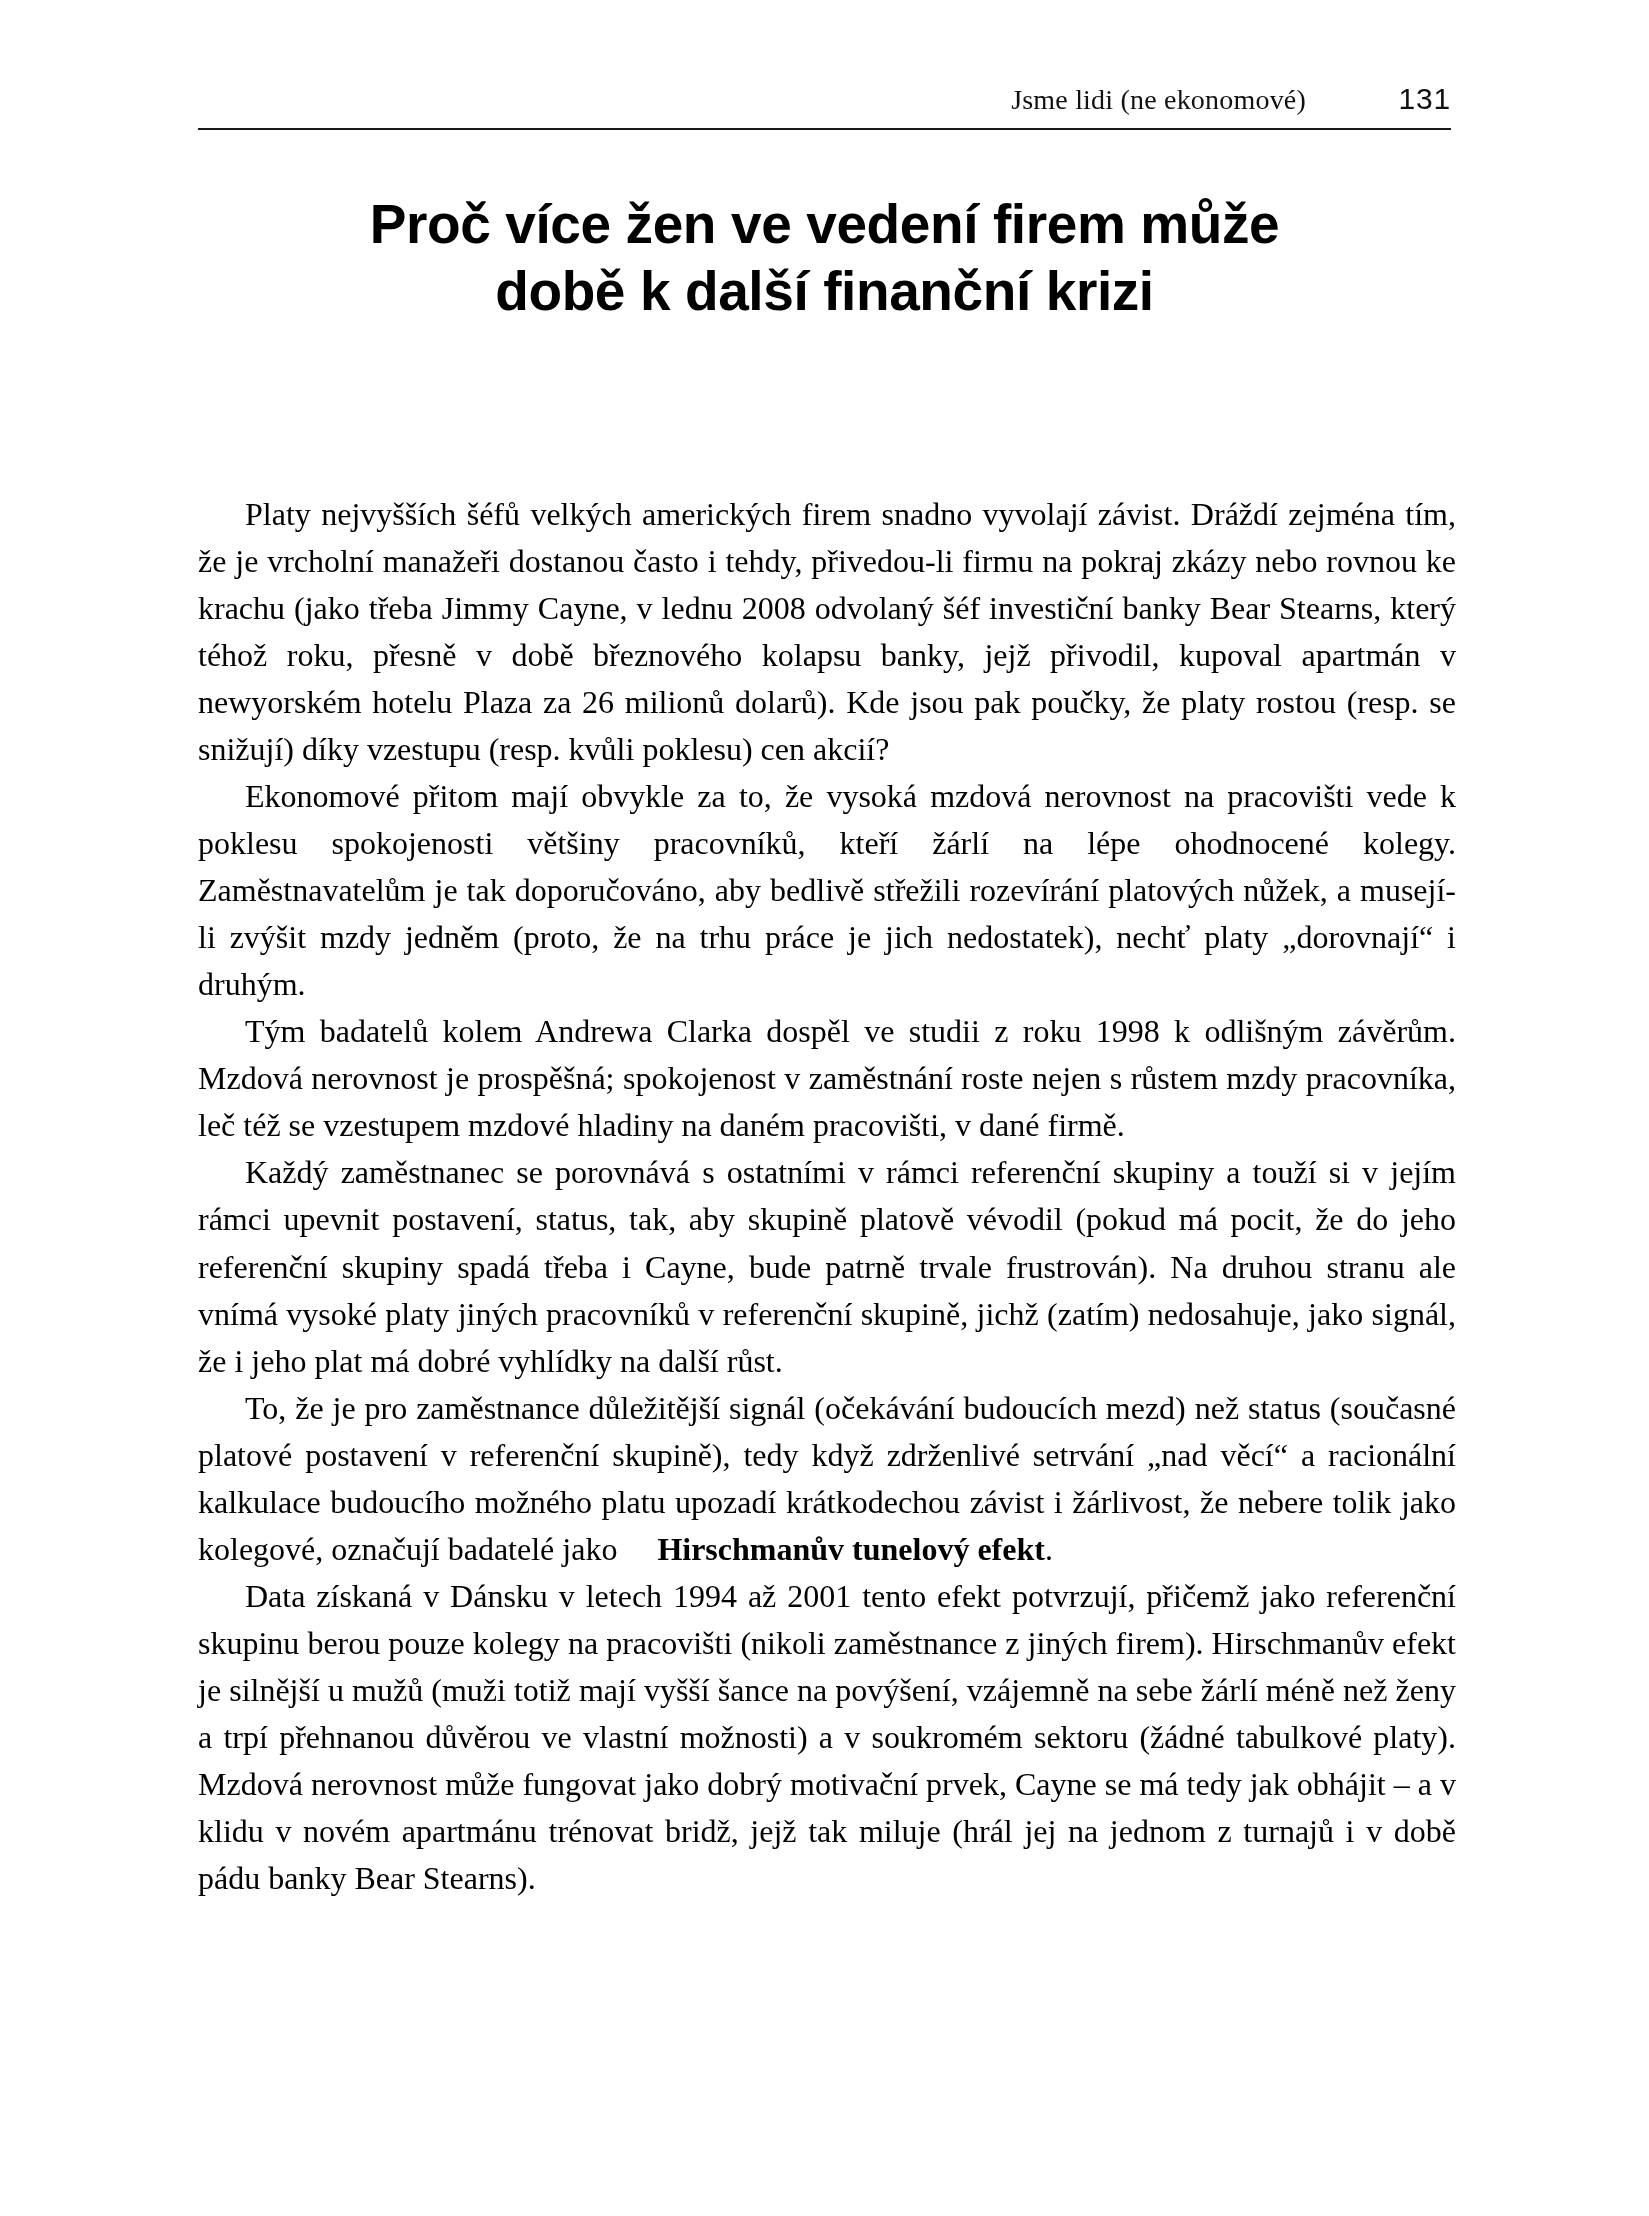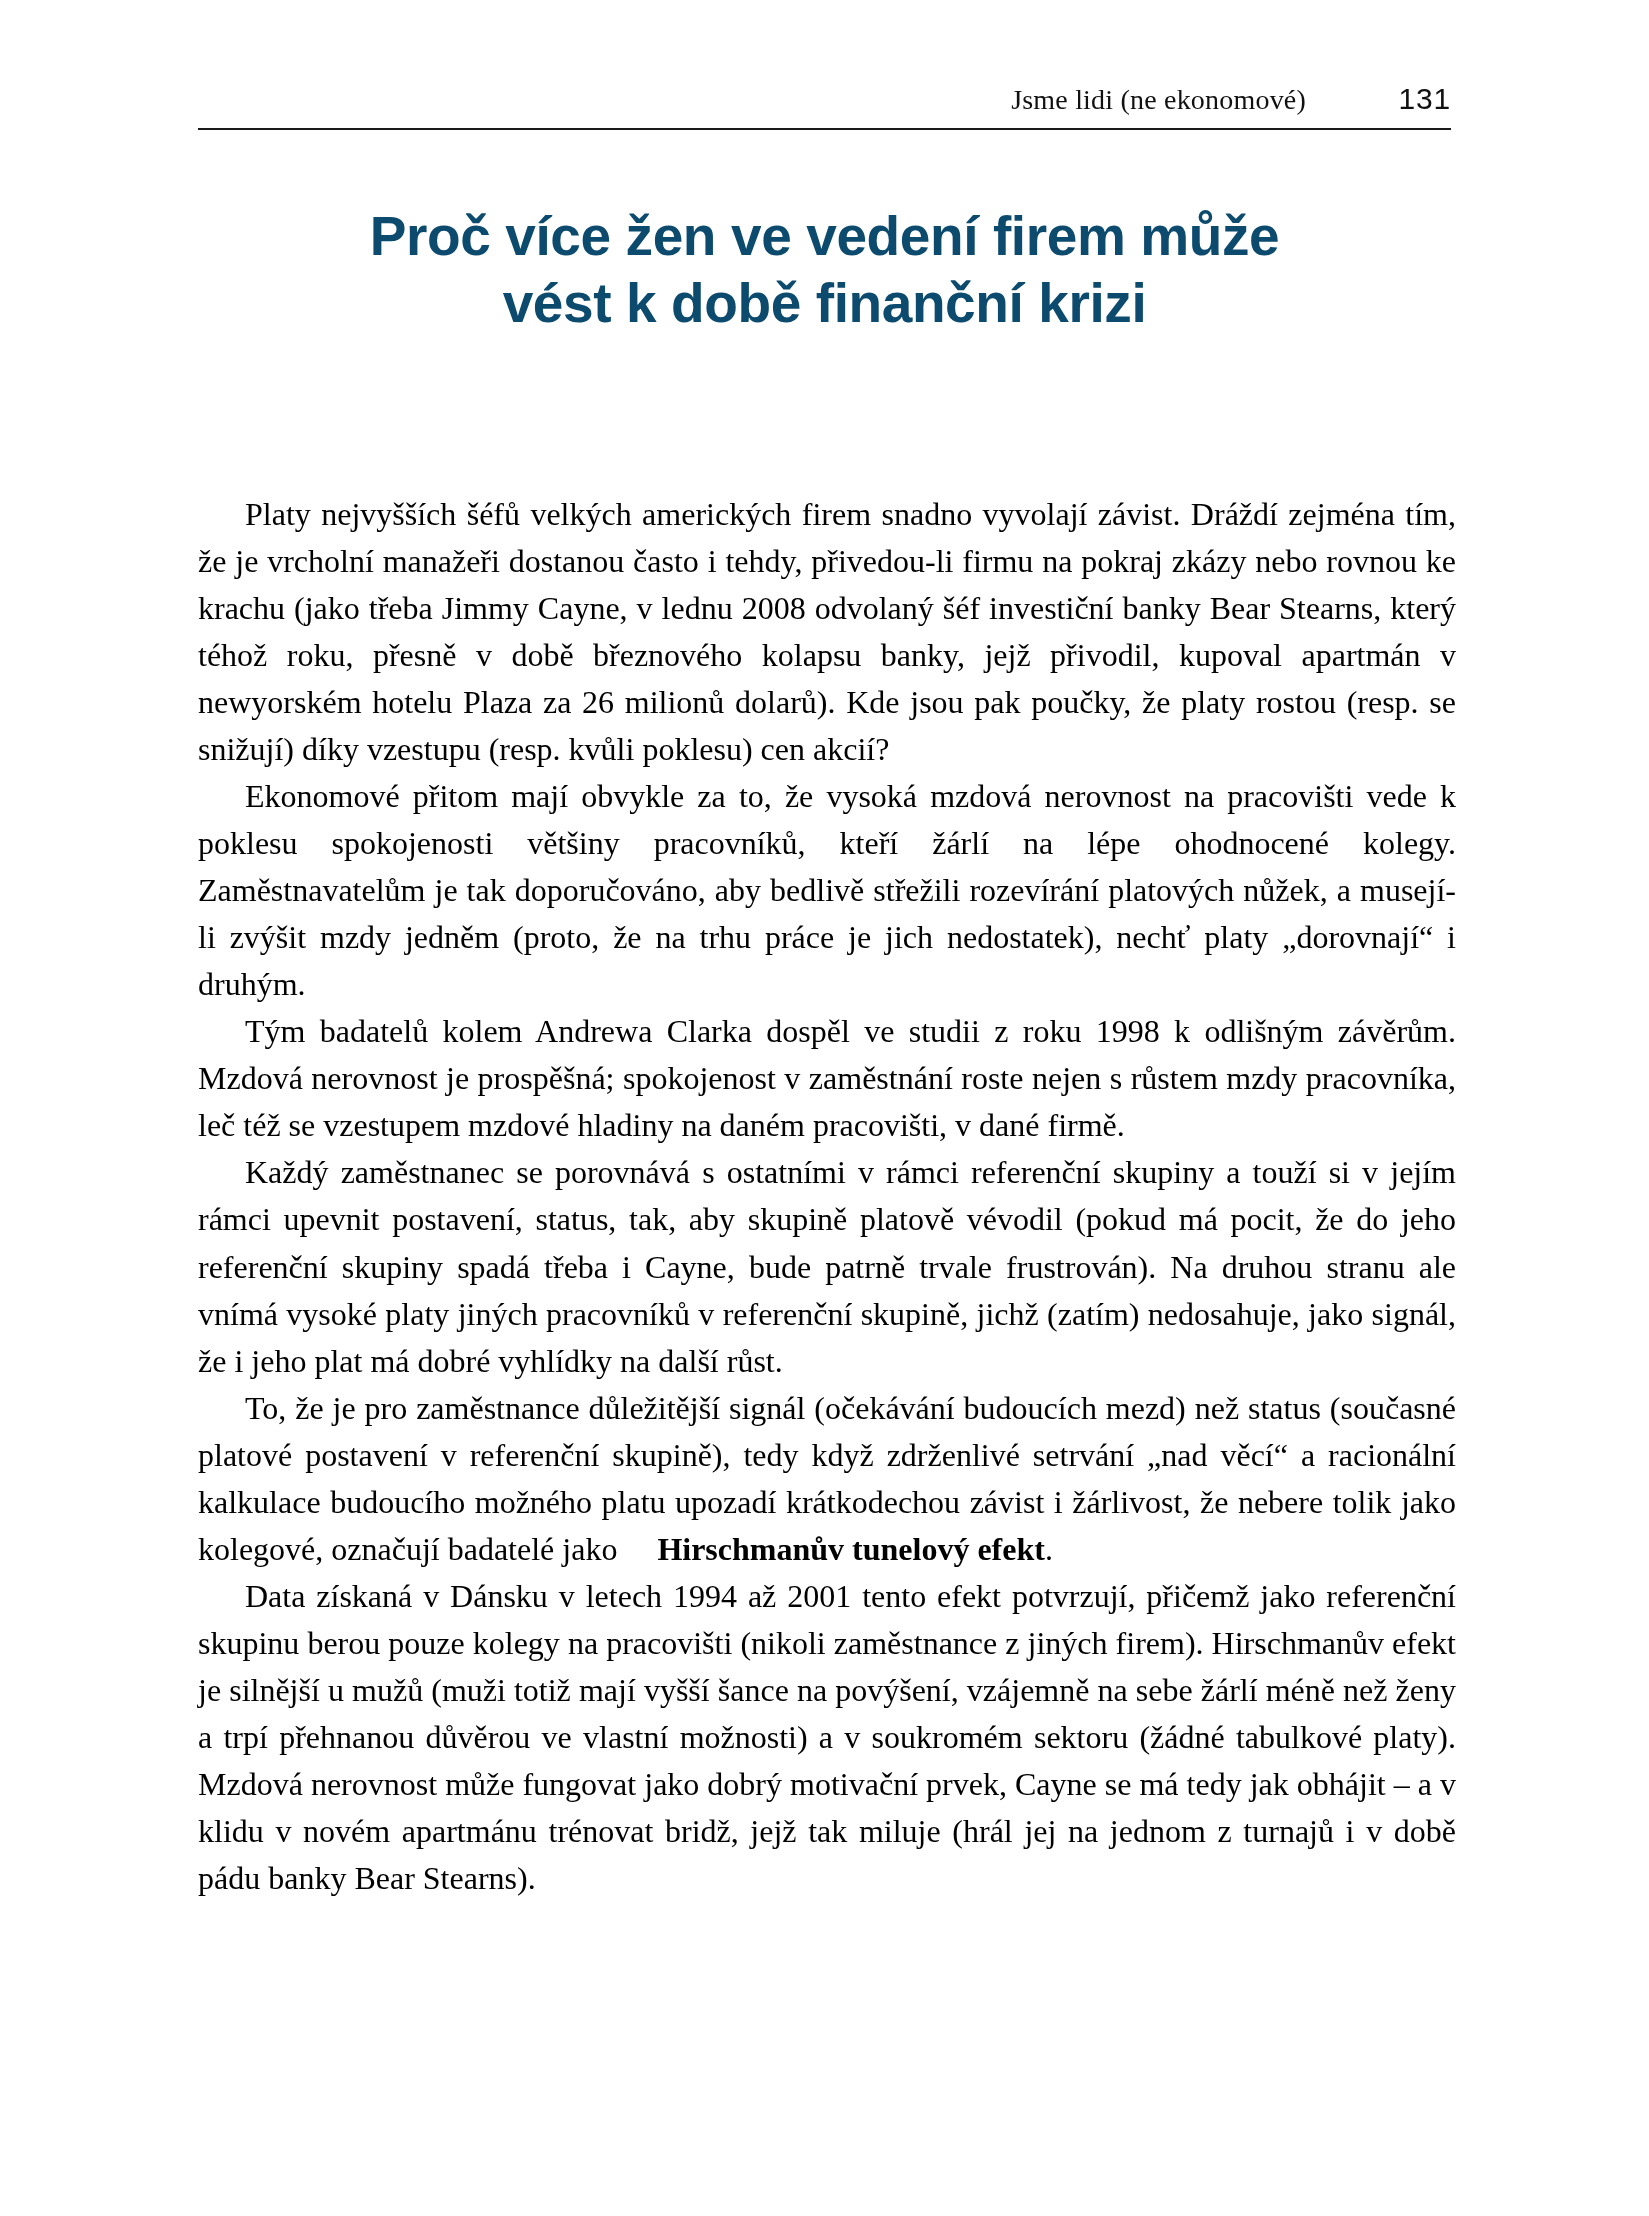--- a/index.html
+++ b/index.html
@@ -52,28 +52,28 @@
     min-width: 58px;
     text-align: right;
     letter-spacing: 0.8px;
   }
 
   
   .chapter-title {
     position: absolute;
     left: 198px;
     right: 198px;
-    top: 166px;
+    top: 154px;
     text-align: center;
     font-family: "Liberation Sans", sans-serif;
     font-weight: bold;
     font-size: 55px;
     line-height: 1.22;
     letter-spacing: -0.4px;
-    color: #0c4a6e;
+    color: #000000;
   }
   .chapter-title .line {
     display: block;
     white-space: nowrap;
   }
 
   
   .body-text {
     position: absolute;
     left: 198px;
@@ -104,21 +104,21 @@
 
 <div class="page">
 
   <div class="running-head">
     <span class="rh-title">Jsme lidi (ne ekonomové)</span>
     <span class="rh-page">131</span>
   </div>
 
   <h1 class="chapter-title">
     <span class="line">Proč více žen ve vedení firem může</span>
-    <span class="line">vést k době finanční krizi</span>
+    <span class="line">době k další finanční krizi</span>
   </h1>
 
   <div class="body-text">
     <p>Platy nejvyšších šéfů velkých amerických firem snadno vyvolají závist. Dráždí zejména tím, že je vrcholní manažeři dostanou často i tehdy, přivedou-li firmu na pokraj zkázy nebo rovnou ke krachu (jako třeba Jimmy Cayne, v lednu 2008 odvolaný šéf investiční banky Bear Stearns, který téhož roku, přesně v době březnového kolapsu banky, jejž přivodil, kupoval apartmán v newyorském hotelu Plaza za 26 milionů dolarů). Kde jsou pak poučky, že platy rostou (resp. se snižují) díky vzestupu (resp. kvůli poklesu) cen akcií?</p>
     <p>Ekonomové přitom mají obvykle za to, že vysoká mzdová nerovnost na pracovišti vede k poklesu spokojenosti většiny pracovníků, kteří žárlí na lépe ohodnocené kolegy. Zaměstnavatelům je tak doporučováno, aby bedlivě střežili rozevírání platových nůžek, a musejí-li zvýšit mzdy jedněm (proto, že na trhu práce je jich nedostatek), nechť platy „dorovnají“ i druhým.</p>
     <p>Tým badatelů kolem Andrewa Clarka dospěl ve studii z roku 1998 k odlišným závěrům. Mzdová nerovnost je prospěšná; spokojenost v zaměstnání roste nejen s růstem mzdy pracovníka, leč též se vzestupem mzdové hladiny na daném pracovišti, v dané firmě.</p>
     <p>Každý zaměstnanec se porovnává s ostatními v rámci referenční skupiny a touží si v jejím rámci upevnit postavení, status, tak, aby skupině platově vévodil (pokud má pocit, že do jeho referenční skupiny spadá třeba i Cayne, bude patrně trvale frustrován). Na druhou stranu ale vnímá vysoké platy jiných pracovníků v referenční skupině, jichž (zatím) nedosahuje, jako signál, že i jeho plat má dobré vyhlídky na další růst.</p>
     <p><span>To, že je pro zaměstnance důležitější signál (očekávání budoucích mezd) než status (současné platové postavení v referenční skupině), tedy když zdrženlivé setrvání „nad věcí“ a racionální kalkulace budoucího možného platu upozadí krátkodechou závist i žárlivost, že nebere tolik jako kolegové, označují badatelé jako </span><b>Hirschmanův tunelový efekt</b><span>.</span></p>
     <p>Data získaná v Dánsku v letech 1994 až 2001 tento efekt potvrzují, přičemž jako referenční skupinu berou pouze kolegy na pracovišti (nikoli zaměstnance z jiných firem). Hirschmanův efekt je silnější u mužů (muži totiž mají vyšší šance na povýšení, vzájemně na sebe žárlí méně než ženy a trpí přehnanou důvěrou ve vlastní možnosti) a v soukromém sektoru (žádné tabulkové platy). Mzdová nerovnost může fungovat jako dobrý motivační prvek, Cayne se má tedy jak obhájit – a v klidu v novém apartmánu trénovat bridž, jejž tak miluje (hrál jej na jednom z turnajů i v době pádu banky Bear Stearns).</p>
   </div>

